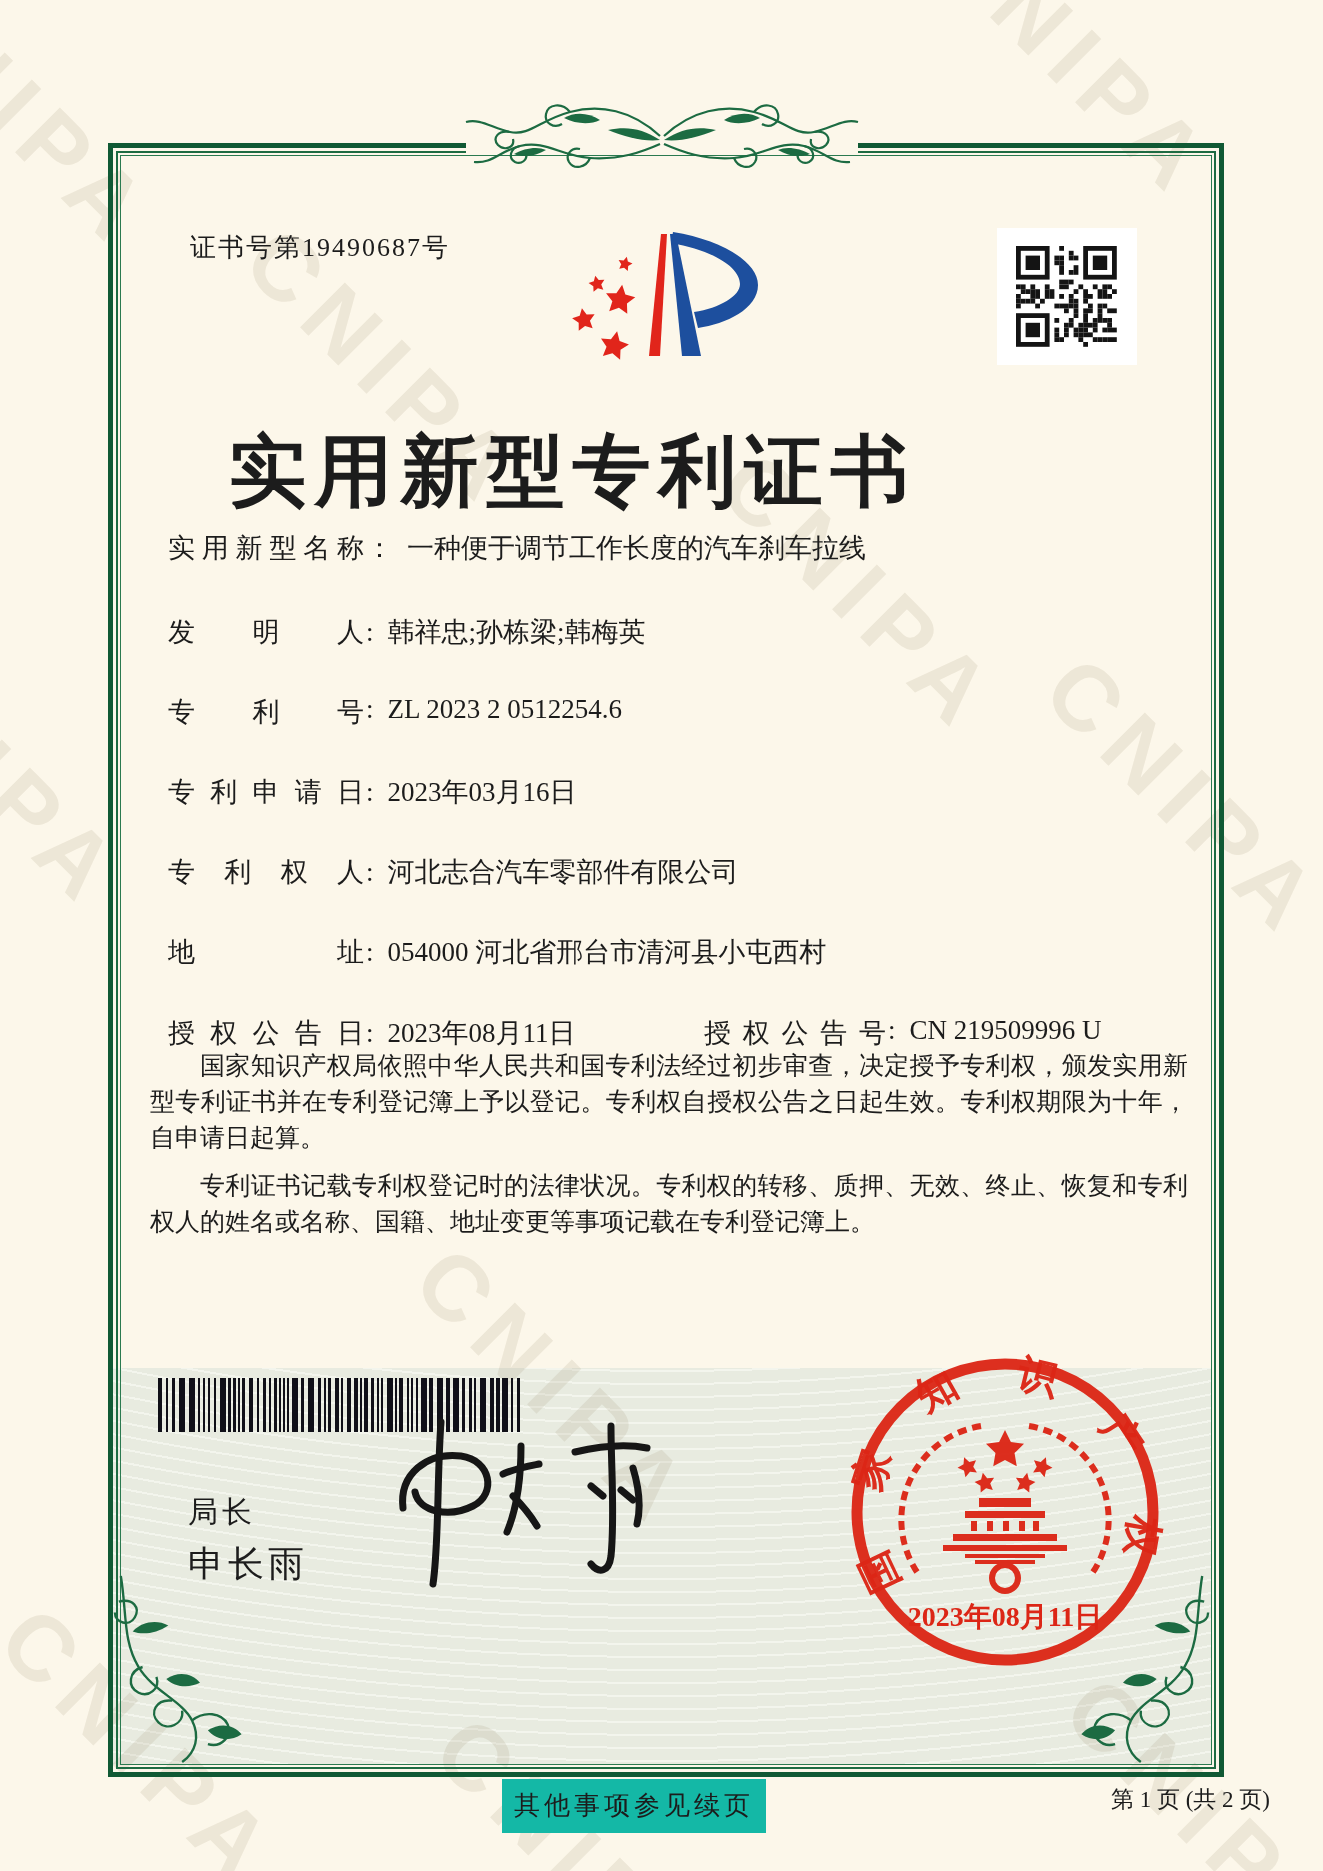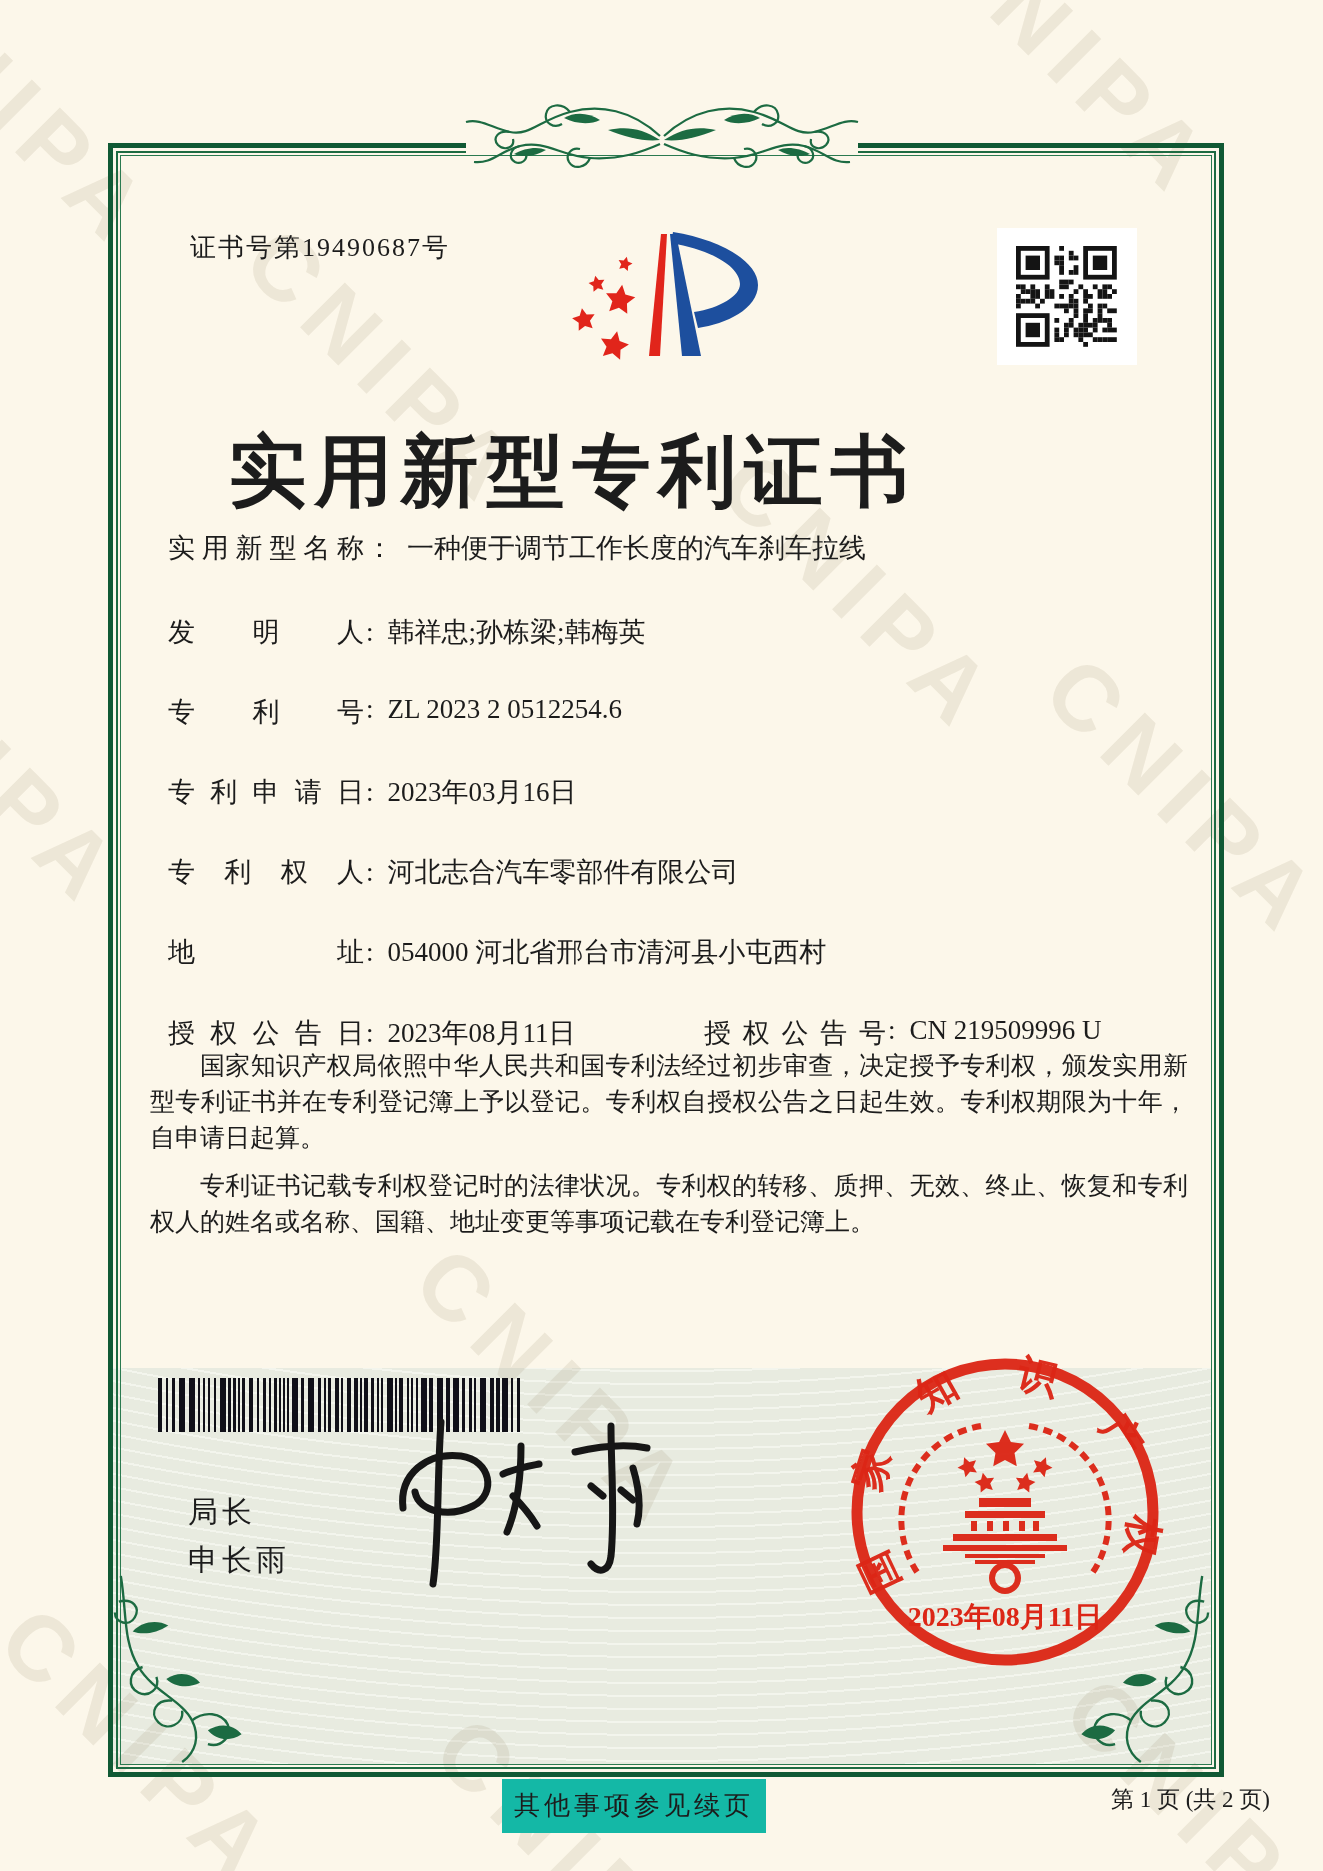--- a/index.html
+++ b/index.html
@@ -42,21 +42,21 @@
   .fval{display:inline-block;margin-left:12px;}
   .col2{position:absolute;left:536px;top:0;white-space:nowrap;}
 
   .paras{left:150px;top:1048px;width:1038px;font-size:25px;line-height:36px;
          text-align:justify;}
   .paras p{margin:0 0 12px 0;text-indent:2em;}
 
   .sig-title{left:188px;top:1492px;font-family:"Liberation Sans","DejaVu Sans",sans-serif;
              font-size:30px;font-weight:500;letter-spacing:4px;}
   .sig-name{left:188px;top:1540px;font-family:"Liberation Sans","DejaVu Sans",sans-serif;
-            font-size:30px;font-weight:500;letter-spacing:4px;}
+            font-size:36px;font-weight:500;letter-spacing:4px;}
 
   .page-num{left:0;top:1784px;width:1270px;text-align:right;font-size:23px;}
 
   .cont-note{left:502px;top:1779px;width:264px;height:54px;line-height:54px;
              background:#14b8a6;text-align:center;font-size:26px;letter-spacing:4px;z-index:6;}
 
   svg{display:block;}
 </style>
 </head>
 <body>

